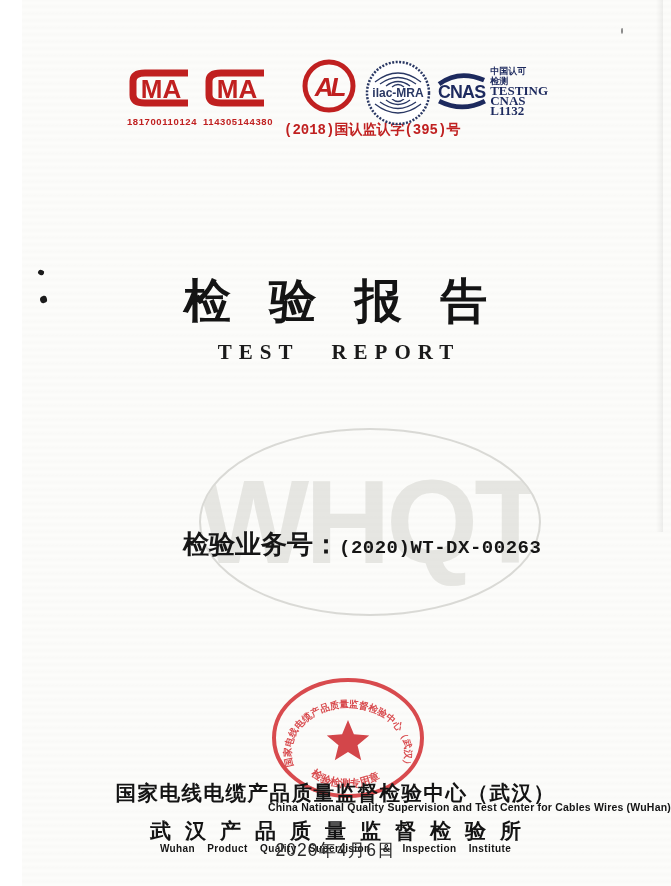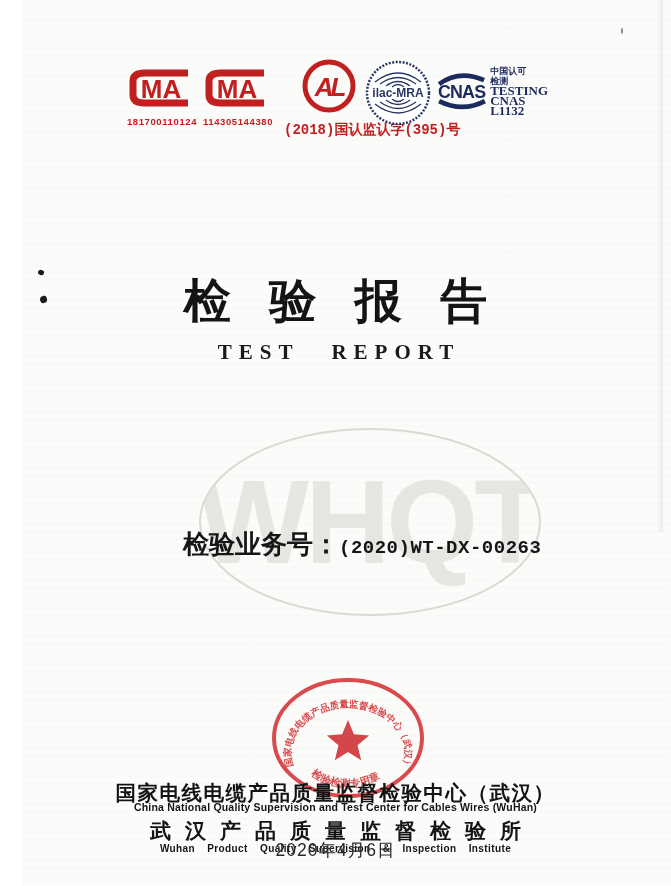--- a/index.html
+++ b/index.html
@@ -79,21 +79,21 @@
   .field-no .val { font-family:"Liberation Mono", monospace; letter-spacing:0.5px; }
   .field-name { left:197px; top:568px; }
 
   
   .seal { position:absolute; left:268px; top:676px; z-index:3; opacity:0.9; }
 
   
   .footer-line { position:absolute; left:0; width:100%; text-align:center;
                  color:#141414; white-space:nowrap; }
   .org-cn-1 { top:779px; font-size:20.5px; font-weight:bold; letter-spacing:1.5px; z-index:4; }
-  .org-en-1 { top:801px; font-size:10.5px; font-weight:bold; letter-spacing:0.2px; z-index:4; }
+  .org-en-1 { top:801px; font-size:10.5px; font-weight:bold; letter-spacing:0.2px; z-index:4;text-align:right; }
   .org-cn-2 { top:817px; font-size:21px; font-weight:bold; letter-spacing:14px;
               text-indent:14px; z-index:4; }
   .org-en-2 { top:843px; font-size:10px; font-weight:bold; word-spacing:9px;
               letter-spacing:0.4px; z-index:4; }
   .report-date { top:838px; font-size:17.5px; color:#2a2a2a; z-index:5;
                  font-weight:normal; letter-spacing:1px; }
 </style>
 </head>
 <body>
 

